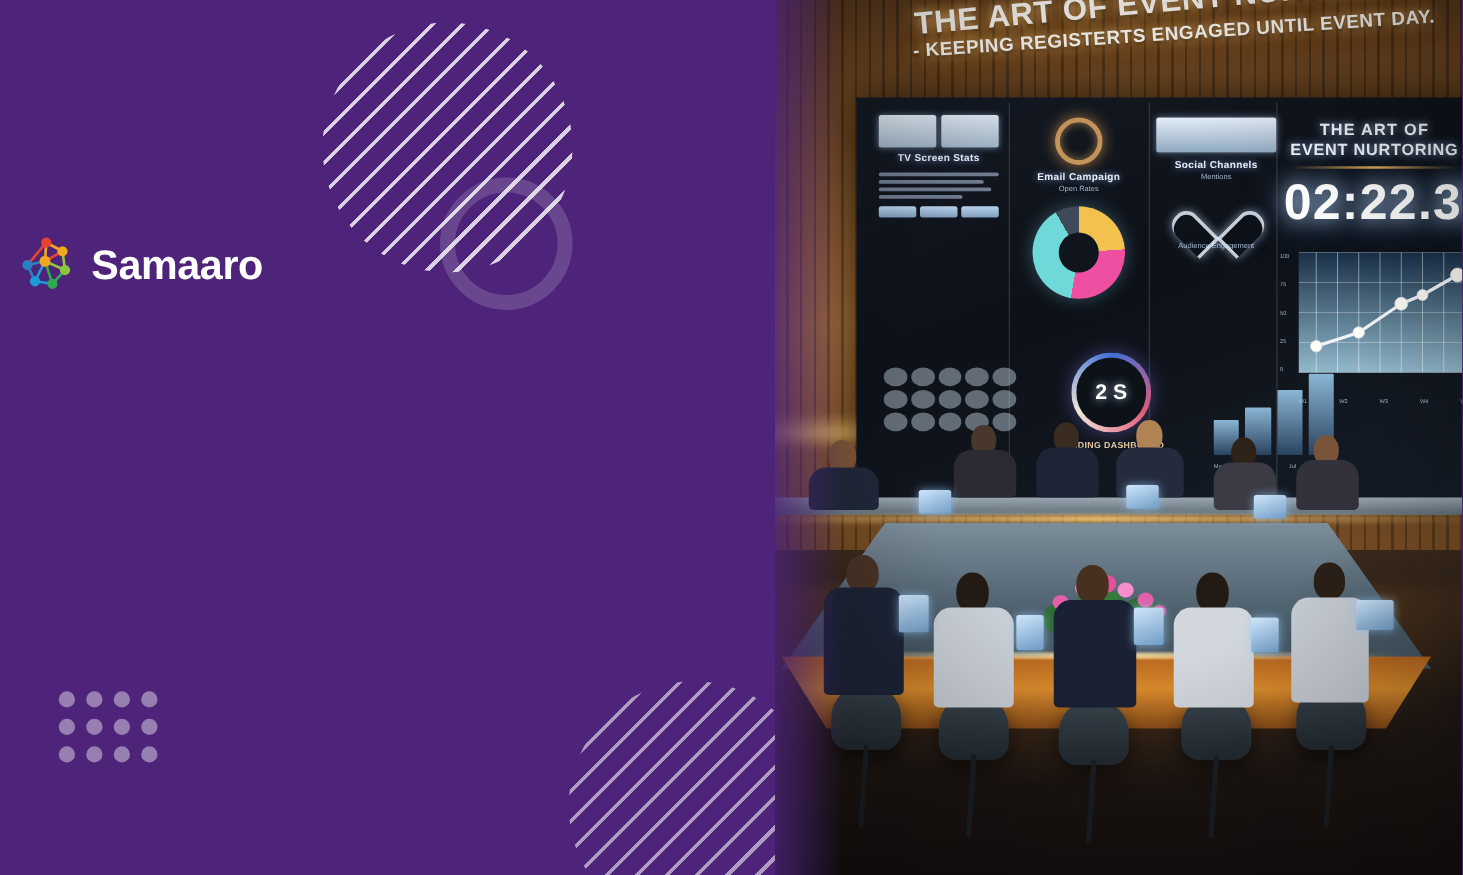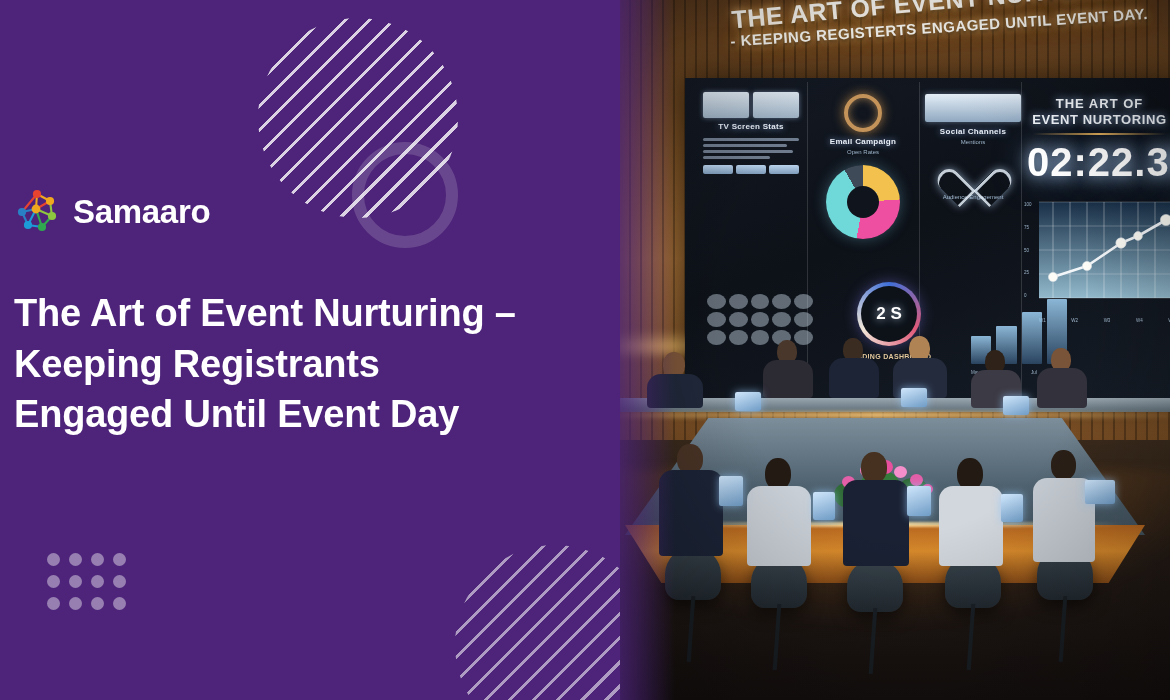--- a/index.html
+++ b/index.html
@@ -364,21 +364,20 @@
         <circle cx="38" cy="15" r="4.1" fill="#f0a81e"></circle>
         <circle cx="40" cy="30" r="4.1" fill="#8dc63f"></circle>
         <circle cx="30" cy="41" r="4.1" fill="#2fa84f"></circle>
         <circle cx="16" cy="39" r="4.1" fill="#1b9cd8"></circle>
         <circle cx="10" cy="26" r="4.1" fill="#2980c4"></circle>
         <circle cx="24" cy="23" r="4.4" fill="#f0a81e"></circle>
       </svg>
       <span class="logo-text">Samaaro</span>
     </div>
 
-    <h1 class="headline">The Art of Event Nurturing – Keeping Registrants Engaged Until Event Day</h1>
   </div>
 
   <div class="scene">
     <div class="scene-inner">
 
       <div class="wood-wall"></div>
       <div class="wall-glow"></div>
 
       <div class="board">
         <div class="board-divider" style="left:122px"></div>

